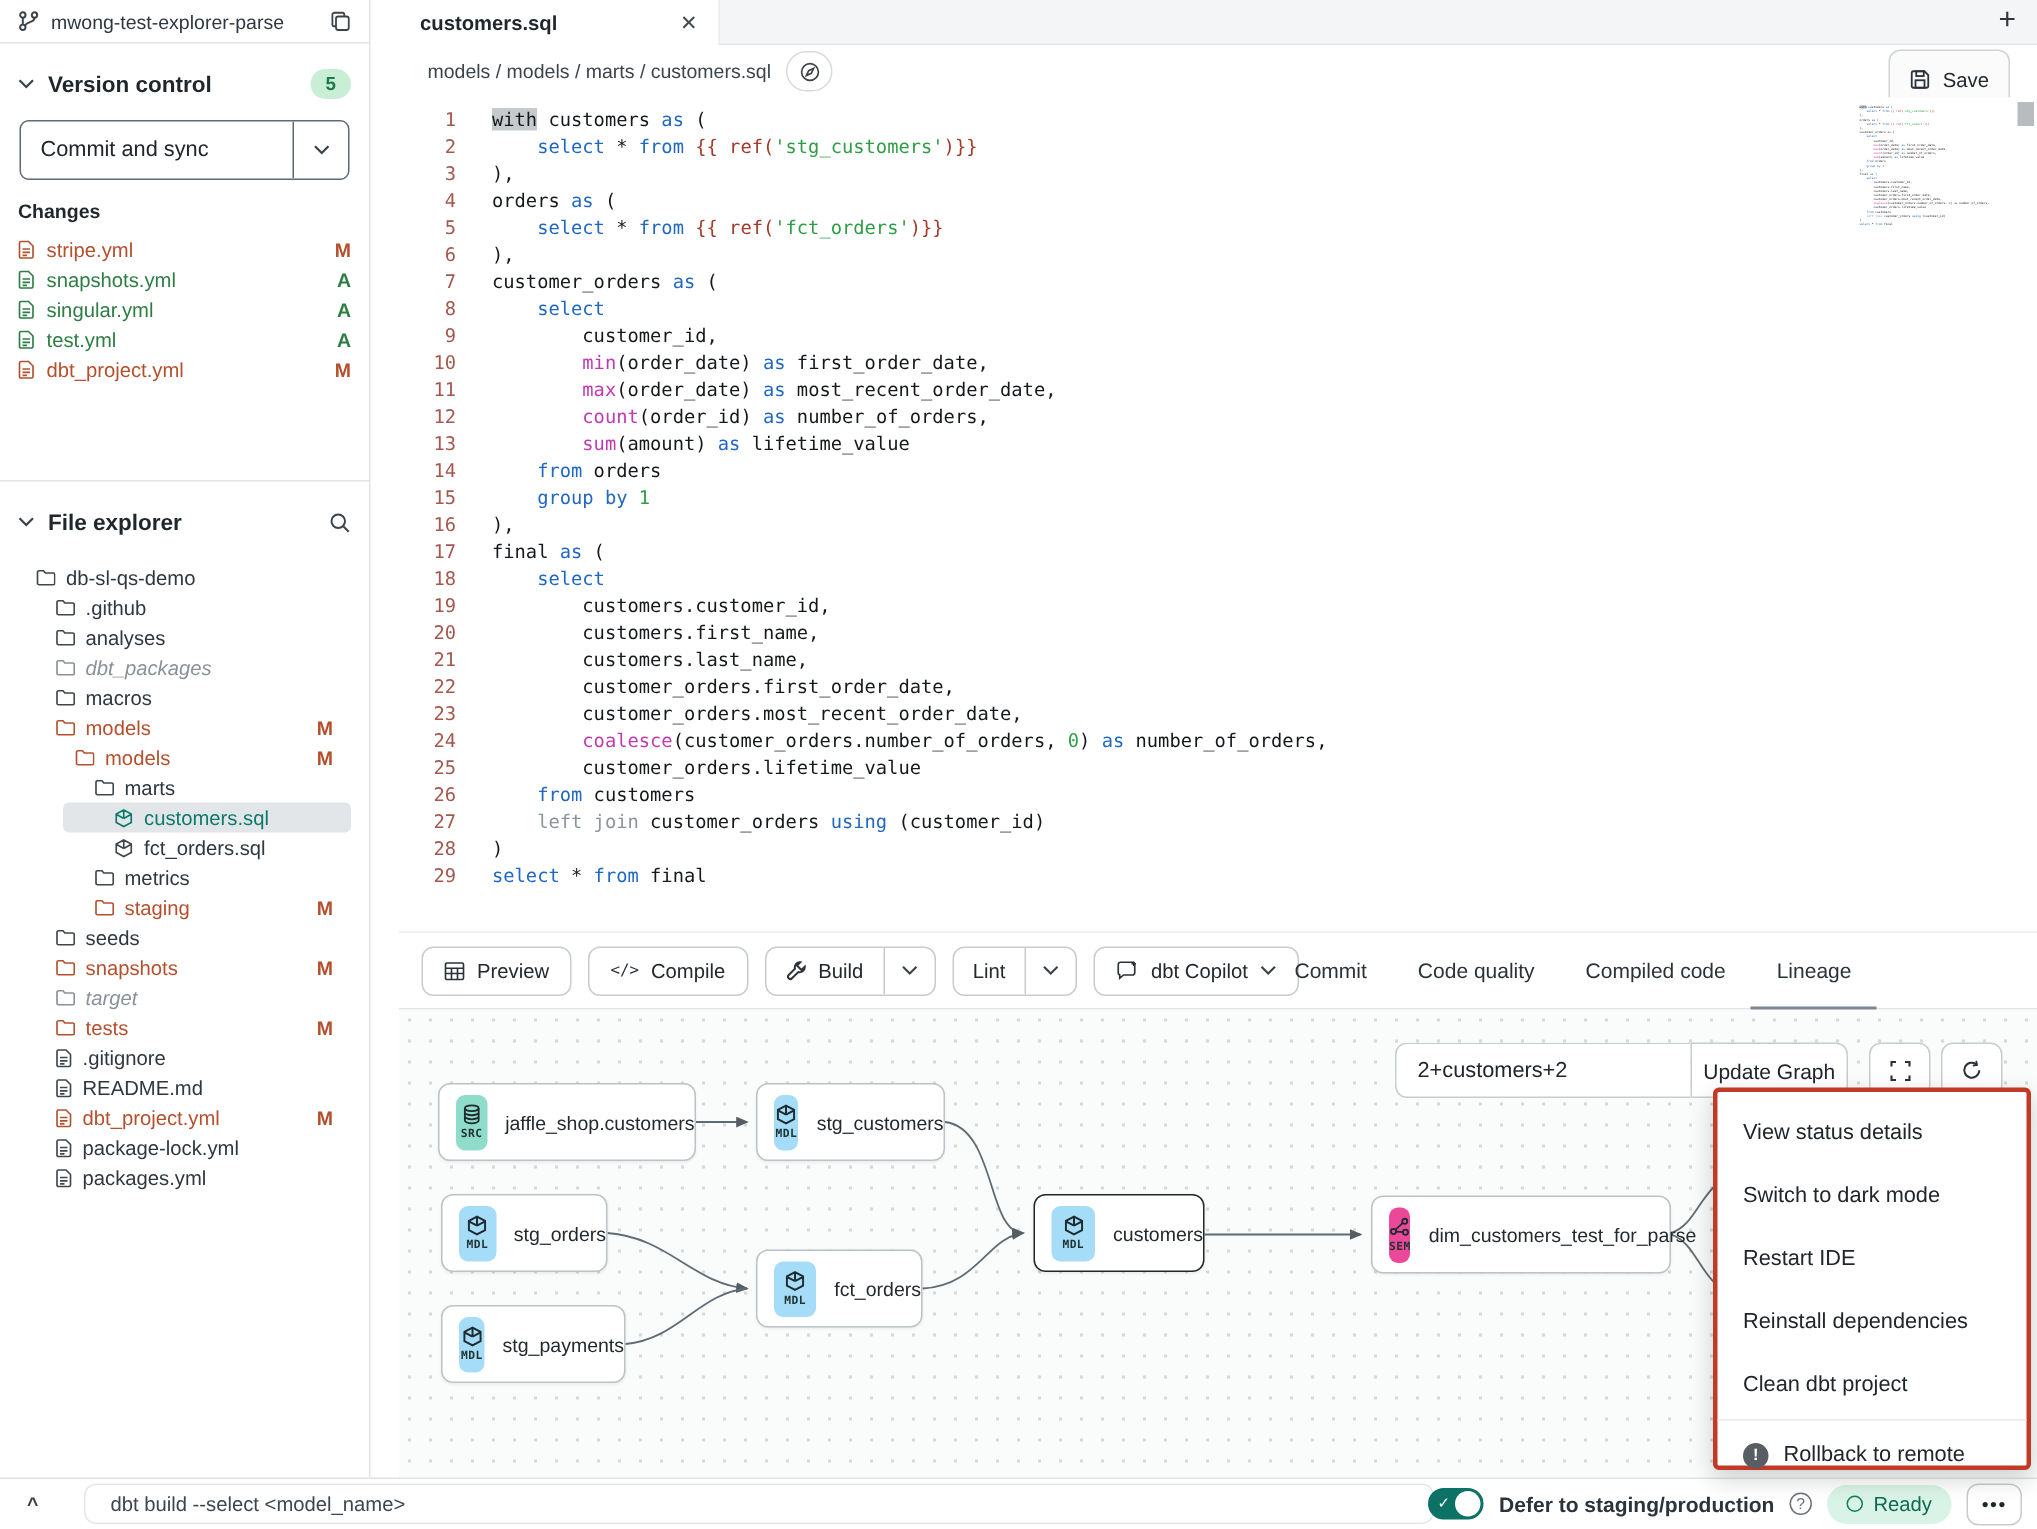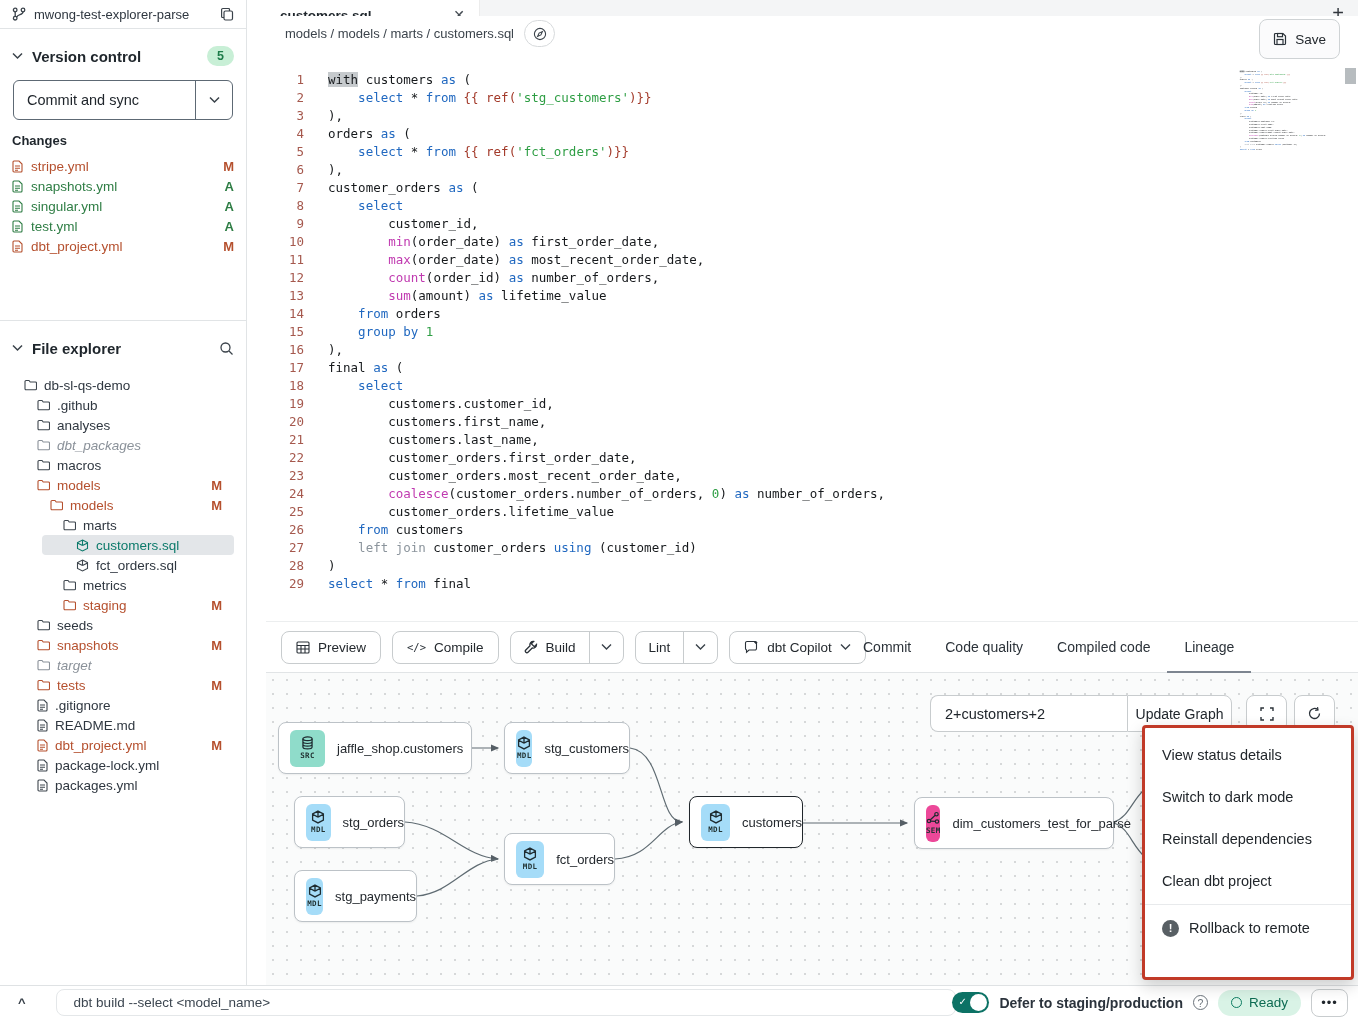--- a/index.html
+++ b/index.html
@@ -30,21 +30,21 @@
   .tree-row.mod { color:#b5502e; }
   .tree-row.sel { background:#e3e6e9; border-radius:4px; color:#0c7a6b; }
   .tree-row .st { position:absolute; right:12px; font-weight:bold; font-size:13px; color:#b5502e; }
 
   
   .tabbar { position:absolute; left:266px; top:0; right:0; height:30px; background:#f4f5f6; border-bottom:1px solid #e3e5e7; }
   .tab-active { position:absolute; left:0; top:0; width:214px; height:30px; background:#fff; display:flex; align-items:center; padding:0 14px; border-right:1px solid #ececec; }
   .tab-active .t { font-weight:bold; font-size:13.5px; color:#1f262c; }
   .tab-active .x { margin-left:auto; color:#444b52; font-size:14px; cursor:pointer; }
   .newtab { position:absolute; right:14px; top:2px; font-size:20px; color:#30363c; cursor:pointer; }
-  .crumb-row { position:absolute; left:266px; top:16px; right:0; height:35px; background:#fff; display:flex; align-items:center; padding-left:19px; }
+  .crumb-row { position:absolute; left:266px; top:30px; right:0; height:35px; background:#fff; display:flex; align-items:center; padding-left:19px; }
   .crumb { font-size:13px; color:#3c444c; }
   .compass-btn { margin-left:10px; width:31px; height:27px; border:1px solid #d7dadc; border-radius:14px; display:flex; align-items:center; justify-content:center; cursor:pointer; background:#fff; }
   .save-btn { position:absolute; right:18px; top:3px; height:40px; padding:0 13px; border:1px solid #cfd3d5; border-radius:8px; background:#fbfbfc; display:flex; align-items:center; gap:8px; font-size:13.5px; color:#24292e; cursor:pointer; }
 
   
   .editor { position:absolute; left:266px; top:65px; right:0; height:556px; background:#fff; }
   .code { font-family:"DejaVu Sans Mono", monospace; font-size:12.5px; line-height:18px; padding-top:6px; }
   .cl { display:flex; white-space:pre; }
   .gut { width:38px; text-align:right; color:#a5584d; flex:0 0 38px; }
   .ct { padding-left:24px; color:#16191c; }
@@ -562,21 +562,21 @@
   <path d="M188 75 H232" fill="none" stroke="#5f6b72" stroke-width="1.2" marker-end="url(#arr)"></path>
       <path d="M364 75 C398 79 392 149 416 149" fill="none" stroke="#5f6b72" stroke-width="1.2" marker-end="url(#arr)"></path>
       <path d="M139 149 C180 152 196 183 232 186" fill="none" stroke="#5f6b72" stroke-width="1.2" marker-end="url(#arr)"></path>
       <path d="M151 223 C186 220 200 189 232 186" fill="none" stroke="#5f6b72" stroke-width="1.2"></path>
       <path d="M349 186 C386 184 392 152 416 149" fill="none" stroke="#5f6b72" stroke-width="1.2" marker-end="url(#arr)"></path>
       <path d="M537 150 H641" fill="none" stroke="#5f6b72" stroke-width="1.2" marker-end="url(#arr)"></path>
       <path d="M848 149 C863 144 866 127 879 116" fill="none" stroke="#5f6b72" stroke-width="1.2"></path>
       <path d="M848 150 C863 155 866 173 879 184" fill="none" stroke="#5f6b72" stroke-width="1.2"></path>
     </svg>
   <div id="graph-nodes">
-      <div class="gnode" style="left: 12px; top: 49px; width: 194px; height: 52px;">
+      <div class="gnode" style="left: 26px; top: 49px; width: 172px; height: 52px;">
         <span class="gicon" style="background:#8fdcca">
       <svg width="13" height="14" viewBox="0 0 13 14" fill="none" stroke="#1e2b30" stroke-width="1.2">
             <ellipse cx="6.5" cy="2.8" rx="4.6" ry="1.9"></ellipse>
             <path d="M1.9 2.8 V11 C1.9 12 4 12.9 6.5 12.9 C9 12.9 11.1 12 11.1 11 V2.8 M1.9 5.6 C1.9 6.6 4 7.5 6.5 7.5 C9 7.5 11.1 6.6 11.1 5.6 M1.9 8.3 C1.9 9.3 4 10.2 6.5 10.2 C9 10.2 11.1 9.3 11.1 8.3"></path>
           </svg>
           <span class="lbl">SRC</span>
         </span>
     <span class="gname">jaffle_shop.customers</span>
       </div>
       <div class="gnode" style="left: 238px; top: 49px; width: 126px; height: 52px;">
@@ -653,20 +653,21 @@
         <path d="M12.5 7.5 A5 5 0 1 1 10.8 3.7"></path>
           <path d="M10.5 1.2 L11 4 L8.2 4.4" stroke-width="1.2"></path>
       </svg>
     </span>
   </div>
 
   <div class="cmenu">
     <div id="menu-items">
         <div class="cm-item">View status details</div>
         <div class="cm-item">Switch to dark mode</div>
+        <div class="cm-item">Restart IDE</div>
         <div class="cm-item">Reinstall dependencies</div>
         <div class="cm-item">Clean dbt project</div>
       </div>
     <div class="cm-div"></div>
     <div class="cm-item">
       <span class="bang">!</span>
       <span>Rollback to remote</span>
     </div>
   </div>
 </div>

